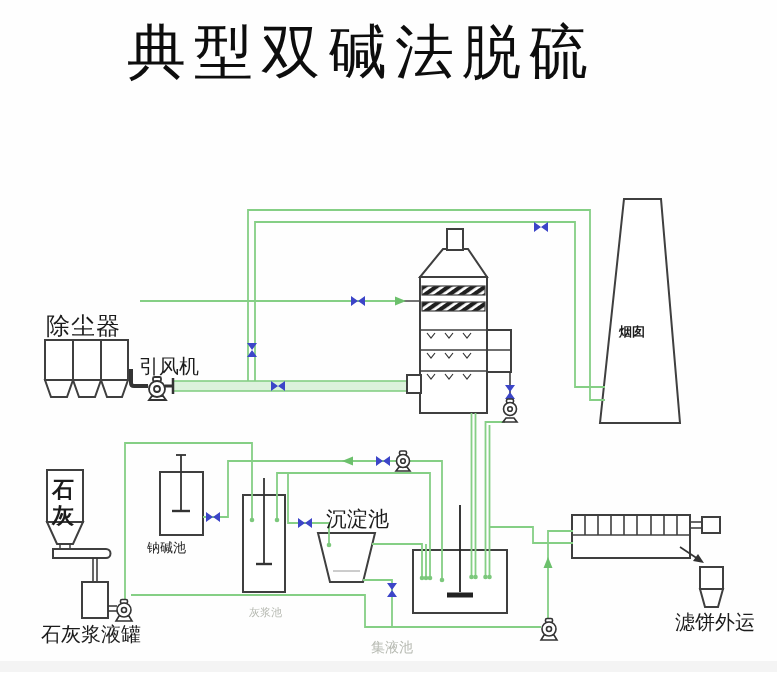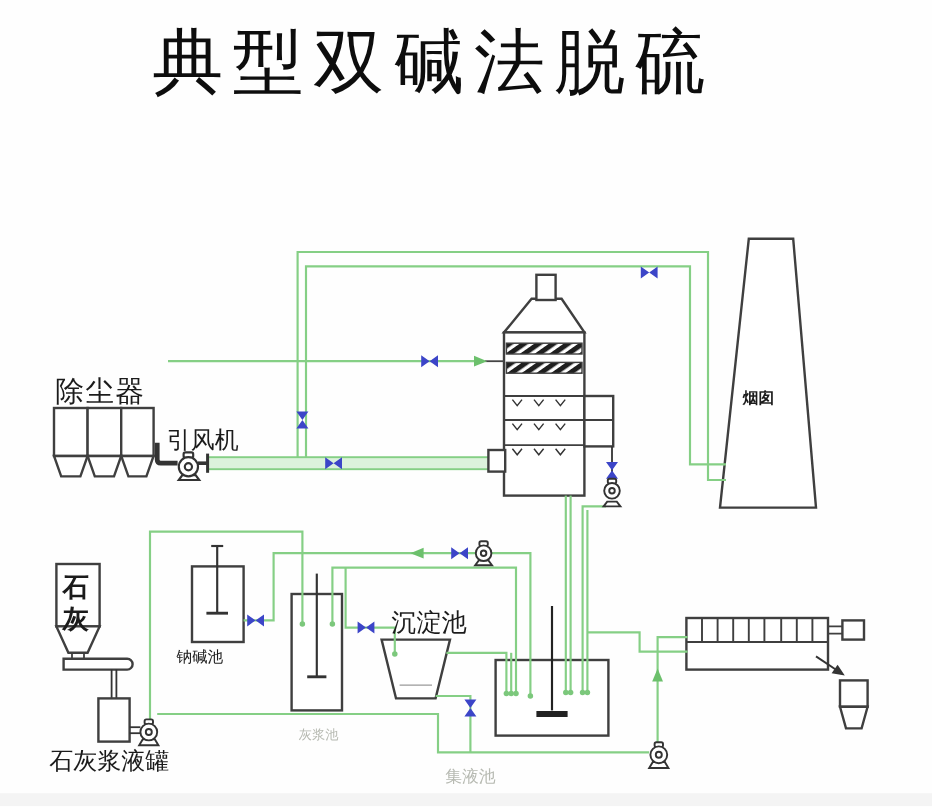--- a/index.html
+++ b/index.html
@@ -237,17 +237,18 @@
 </svg>
 
 <div class="lbl title">典型双碱法脱硫</div>
 <div class="lbl l-dust">除尘器</div>
 <div class="lbl l-fan">引风机</div>
 <div class="lbl l-chim">烟囱</div>
 <div class="lbl l-lime">石灰</div>
 <div class="lbl l-soda">钠碱池</div>
 <div class="lbl l-settle">沉淀池</div>
 <div class="lbl l-slurry">石灰浆液罐</div>
+<div class="lbl l-cake">滤饼外运</div>
 <div class="lbl faint f1">灰浆池</div>
 <div class="lbl faint f2">集液池</div>
 
 <div class="edge"></div>
 </div>
 
 </body></html>

